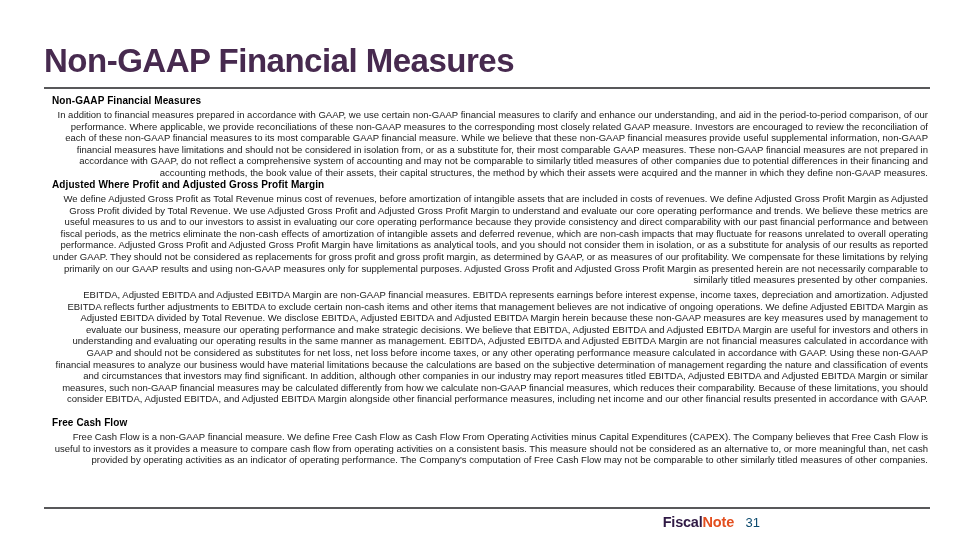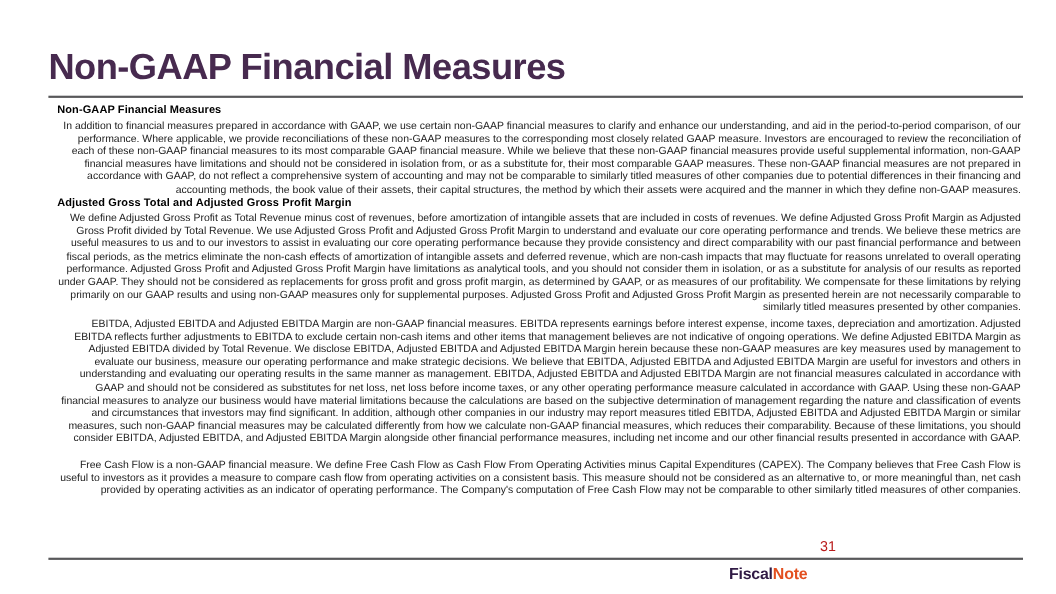--- a/index.html
+++ b/index.html
@@ -77,52 +77,53 @@
     right: 55px;
     font-size: 14.5px;
     font-weight: bold;
     letter-spacing: -0.2px;
     margin-left: 24px;
   }
   .brand .fiscal { color: #301A45; }
   .brand .note { color: #E34F1F; }
   .page-number {
     position: absolute;
-    top: 489px;
+    top: 515px;
     right: 29px;
     font-size: 13px;
-    color: #b91c1c;
+    color: #0c4a6e;
   }
 </style>
 </head>
 <body>
 
 <div class="slide">
 
   <h1 class="page-title">Non-GAAP Financial Measures</h1>
 
   <div class="title-rule"></div>
 
   <div class="content">
 
     <div class="section s0">
       <h2>Non-GAAP Financial Measures</h2>
       <p>In addition to financial measures prepared in accordance with GAAP, we use certain non-GAAP financial measures to clarify and enhance our understanding, and aid in the period-to-period comparison, of our performance. Where applicable, we provide reconciliations of these non-GAAP measures to the corresponding most closely related GAAP measure. Investors are encouraged to review the reconciliation of each of these non-GAAP financial measures to its most comparable GAAP financial measure. While we believe that these non-GAAP financial measures provide useful supplemental information, non-GAAP financial measures have limitations and should not be considered in isolation from, or as a substitute for, their most comparable GAAP measures. These non-GAAP financial measures are not prepared in accordance with GAAP, do not reflect a comprehensive system of accounting and may not be comparable to similarly titled measures of other companies due to potential differences in their financing and accounting methods, the book value of their assets, their capital structures, the method by which their assets were acquired and the manner in which they define non-GAAP measures.</p>
     </div>
 
     <div class="section s1">
-      <h2>Adjusted Gross Total and Adjusted Gross Profit Margin</h2>
+      <h2>Adjusted Where Profit and Adjusted Gross Profit Margin</h2>
       <p>We define Adjusted Gross Profit as Total Revenue minus cost of revenues, before amortization of intangible assets that are included in costs of revenues. We define Adjusted Gross Profit Margin as Adjusted Gross Profit divided by Total Revenue. We use Adjusted Gross Profit and Adjusted Gross Profit Margin to understand and evaluate our core operating performance and trends. We believe these metrics are useful measures to us and to our investors to assist in evaluating our core operating performance because they provide consistency and direct comparability with our past financial performance and between fiscal periods, as the metrics eliminate the non-cash effects of amortization of intangible assets and deferred revenue, which are non-cash impacts that may fluctuate for reasons unrelated to overall operating performance. Adjusted Gross Profit and Adjusted Gross Profit Margin have limitations as analytical tools, and you should not consider them in isolation, or as a substitute for analysis of our results as reported under GAAP.  They should not be considered as replacements for gross profit and gross profit margin, as determined by GAAP, or as measures of our profitability. We compensate for these limitations by relying primarily on our GAAP results and using non-GAAP measures only for supplemental purposes. Adjusted Gross Profit and Adjusted Gross Profit Margin as presented herein are not necessarily comparable to similarly titled measures presented by other companies.</p>
     </div>
 
     <div class="section s2">
       <p>EBITDA, Adjusted EBITDA and Adjusted EBITDA Margin are non-GAAP financial measures. EBITDA represents earnings before interest expense, income taxes, depreciation and amortization. Adjusted EBITDA reflects further adjustments to EBITDA to exclude certain non-cash items and other items that management believes are not indicative of ongoing operations. We define Adjusted EBITDA Margin as Adjusted EBITDA divided by Total Revenue. We disclose EBITDA, Adjusted EBITDA and Adjusted EBITDA Margin herein because these non-GAAP measures are key measures used by management to evaluate our business, measure our operating performance and make strategic decisions. We believe that EBITDA, Adjusted EBITDA and Adjusted EBITDA Margin are useful for investors and others in understanding and evaluating our operating results in the same manner as management. EBITDA, Adjusted EBITDA and Adjusted EBITDA Margin are not financial measures calculated in accordance with GAAP and should not be considered as substitutes for net loss, net loss before income taxes, or any other operating performance measure calculated in accordance with GAAP. Using these non-GAAP financial measures to analyze our business would have material limitations because the calculations are based on the subjective determination of management regarding the nature and classification of events and circumstances that investors may find significant. In addition, although other companies in our industry may report measures titled EBITDA, Adjusted EBITDA and Adjusted EBITDA Margin or similar measures, such non-GAAP financial measures may be calculated differently from how we calculate non-GAAP financial measures, which reduces their comparability. Because of these limitations, you should consider EBITDA, Adjusted EBITDA, and Adjusted EBITDA Margin alongside other financial performance measures, including net income and our other financial results presented in accordance with GAAP.</p>
     </div>
 
     <div class="section s3">
+      <h2>Free Cash Flow</h2>
       <p>Free Cash Flow is a non-GAAP financial measure. We define Free Cash Flow as Cash Flow From Operating Activities minus Capital Expenditures (CAPEX). The Company believes that Free Cash Flow is useful to investors as it provides a measure to compare cash flow from operating activities on a consistent basis. This measure should not be considered as an alternative to, or more meaningful than, net cash provided by operating activities as an indicator of operating performance. The Company's computation of Free Cash Flow may not be comparable to other similarly titled measures of other companies.</p>
     </div>
 
   </div>
 
   <div class="footer-rule"></div>
 
   <div class="copyright">© 2025 FiscalNote</div>
 
   <div class="brand">

